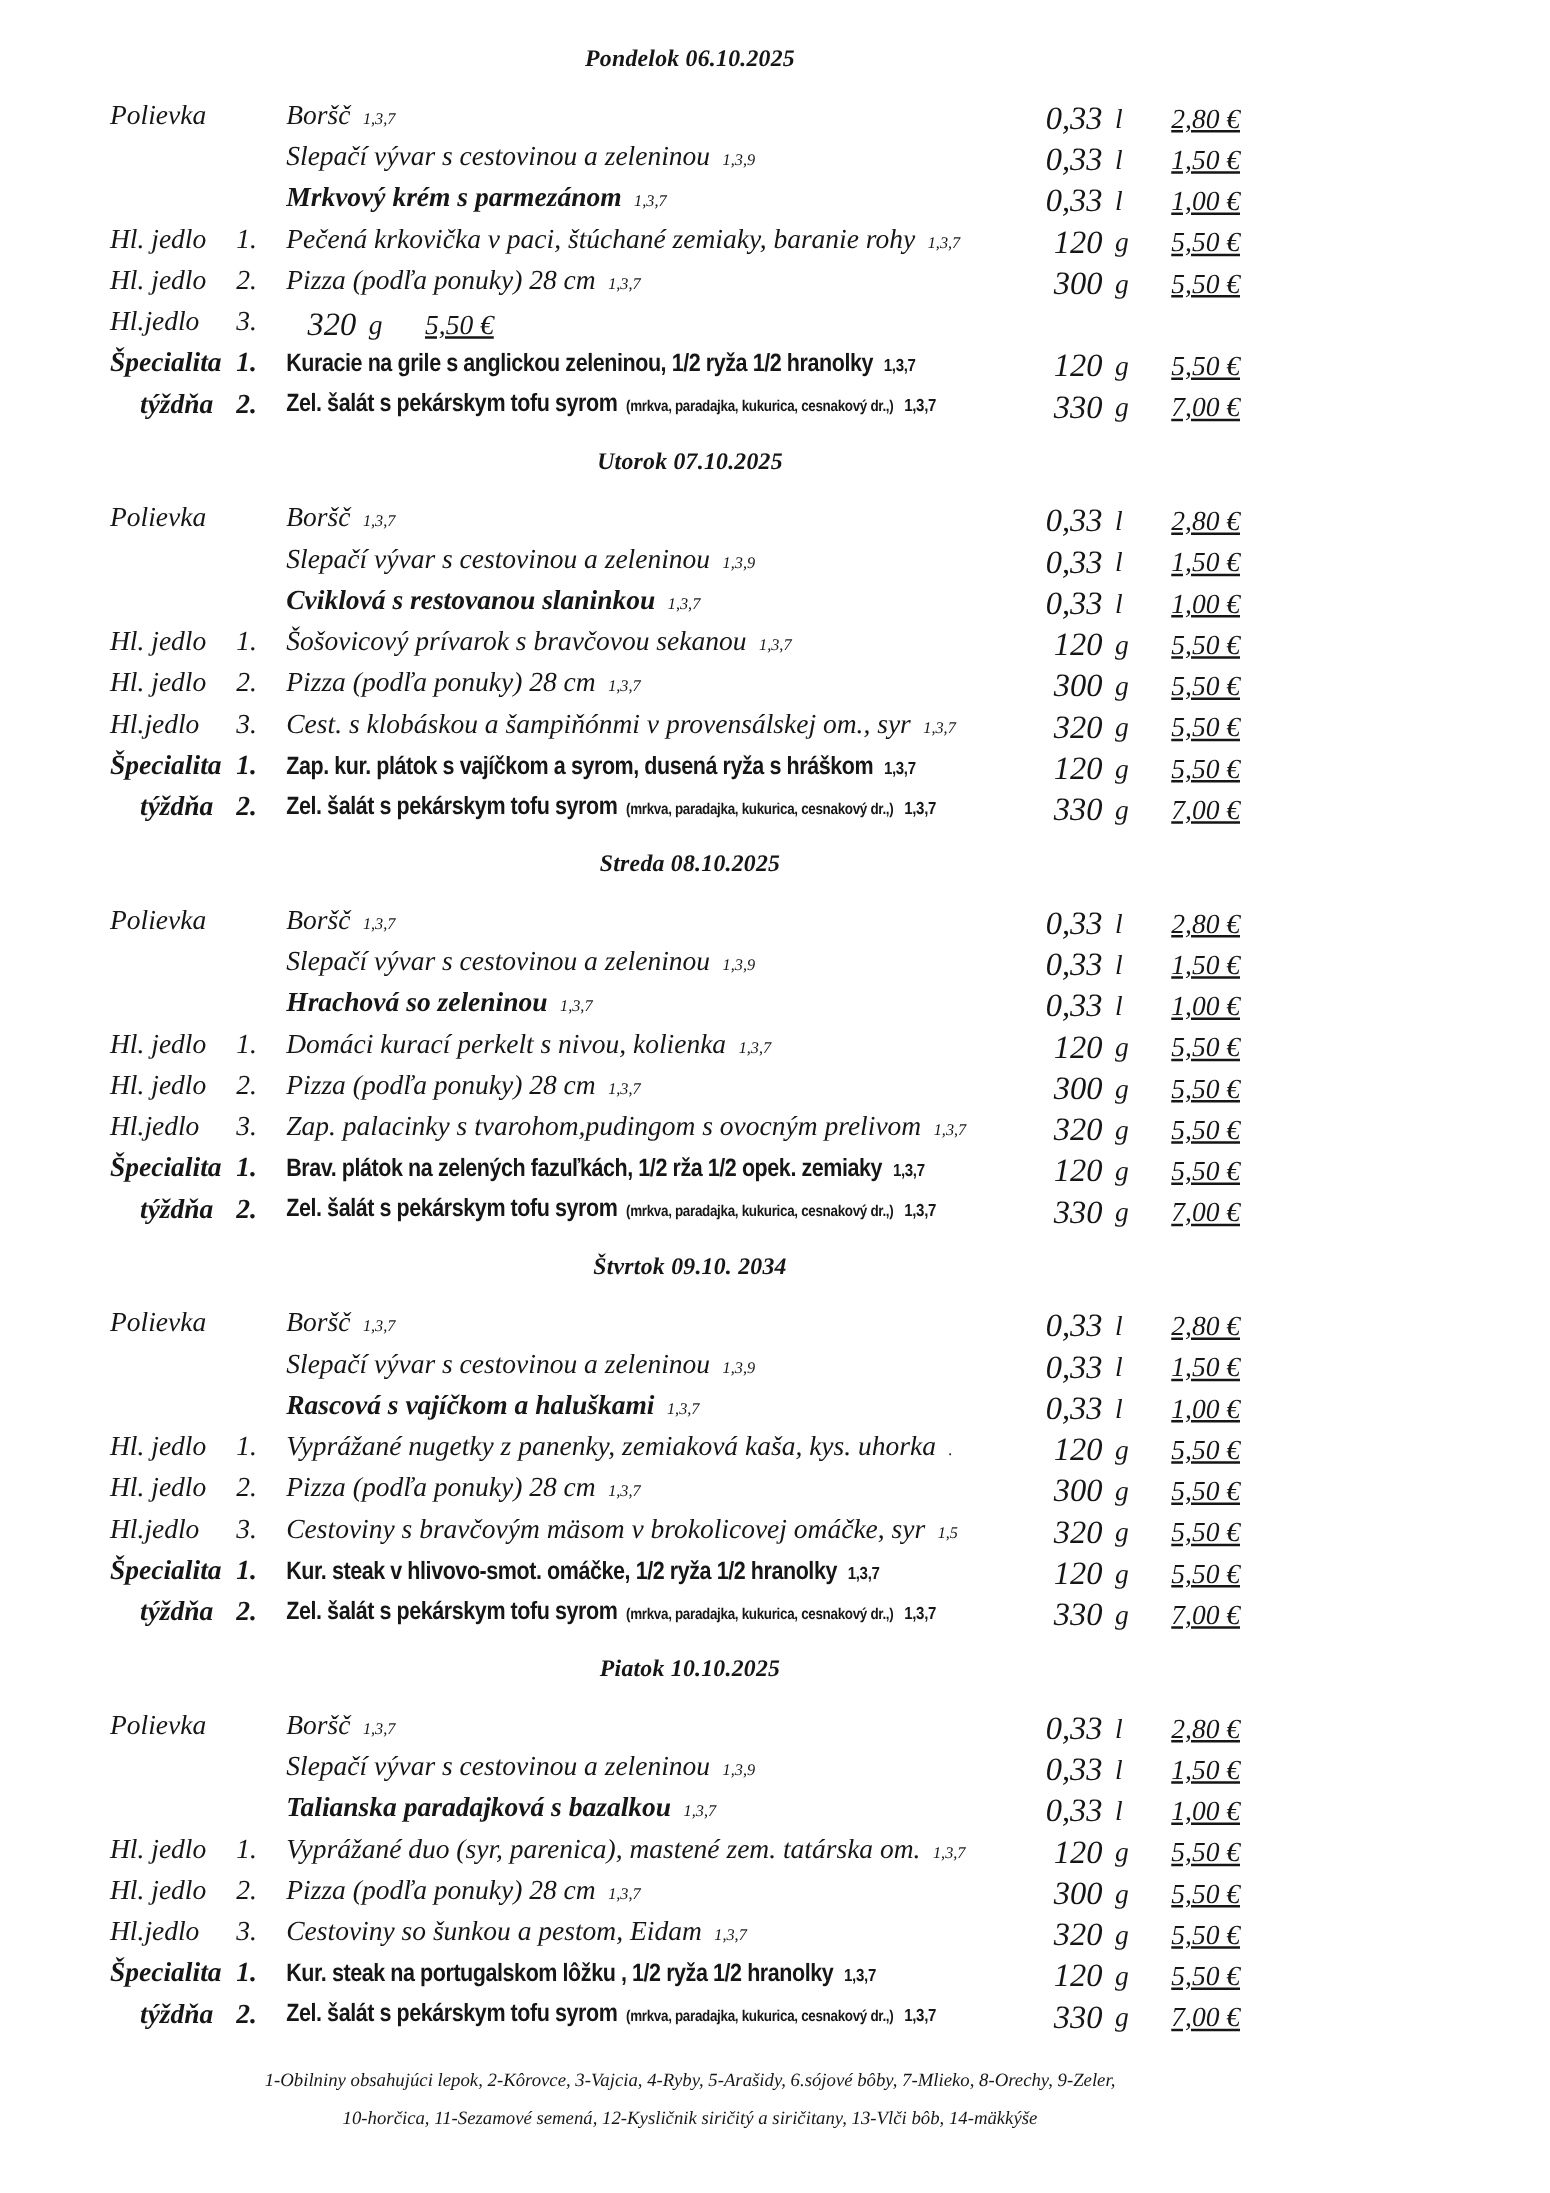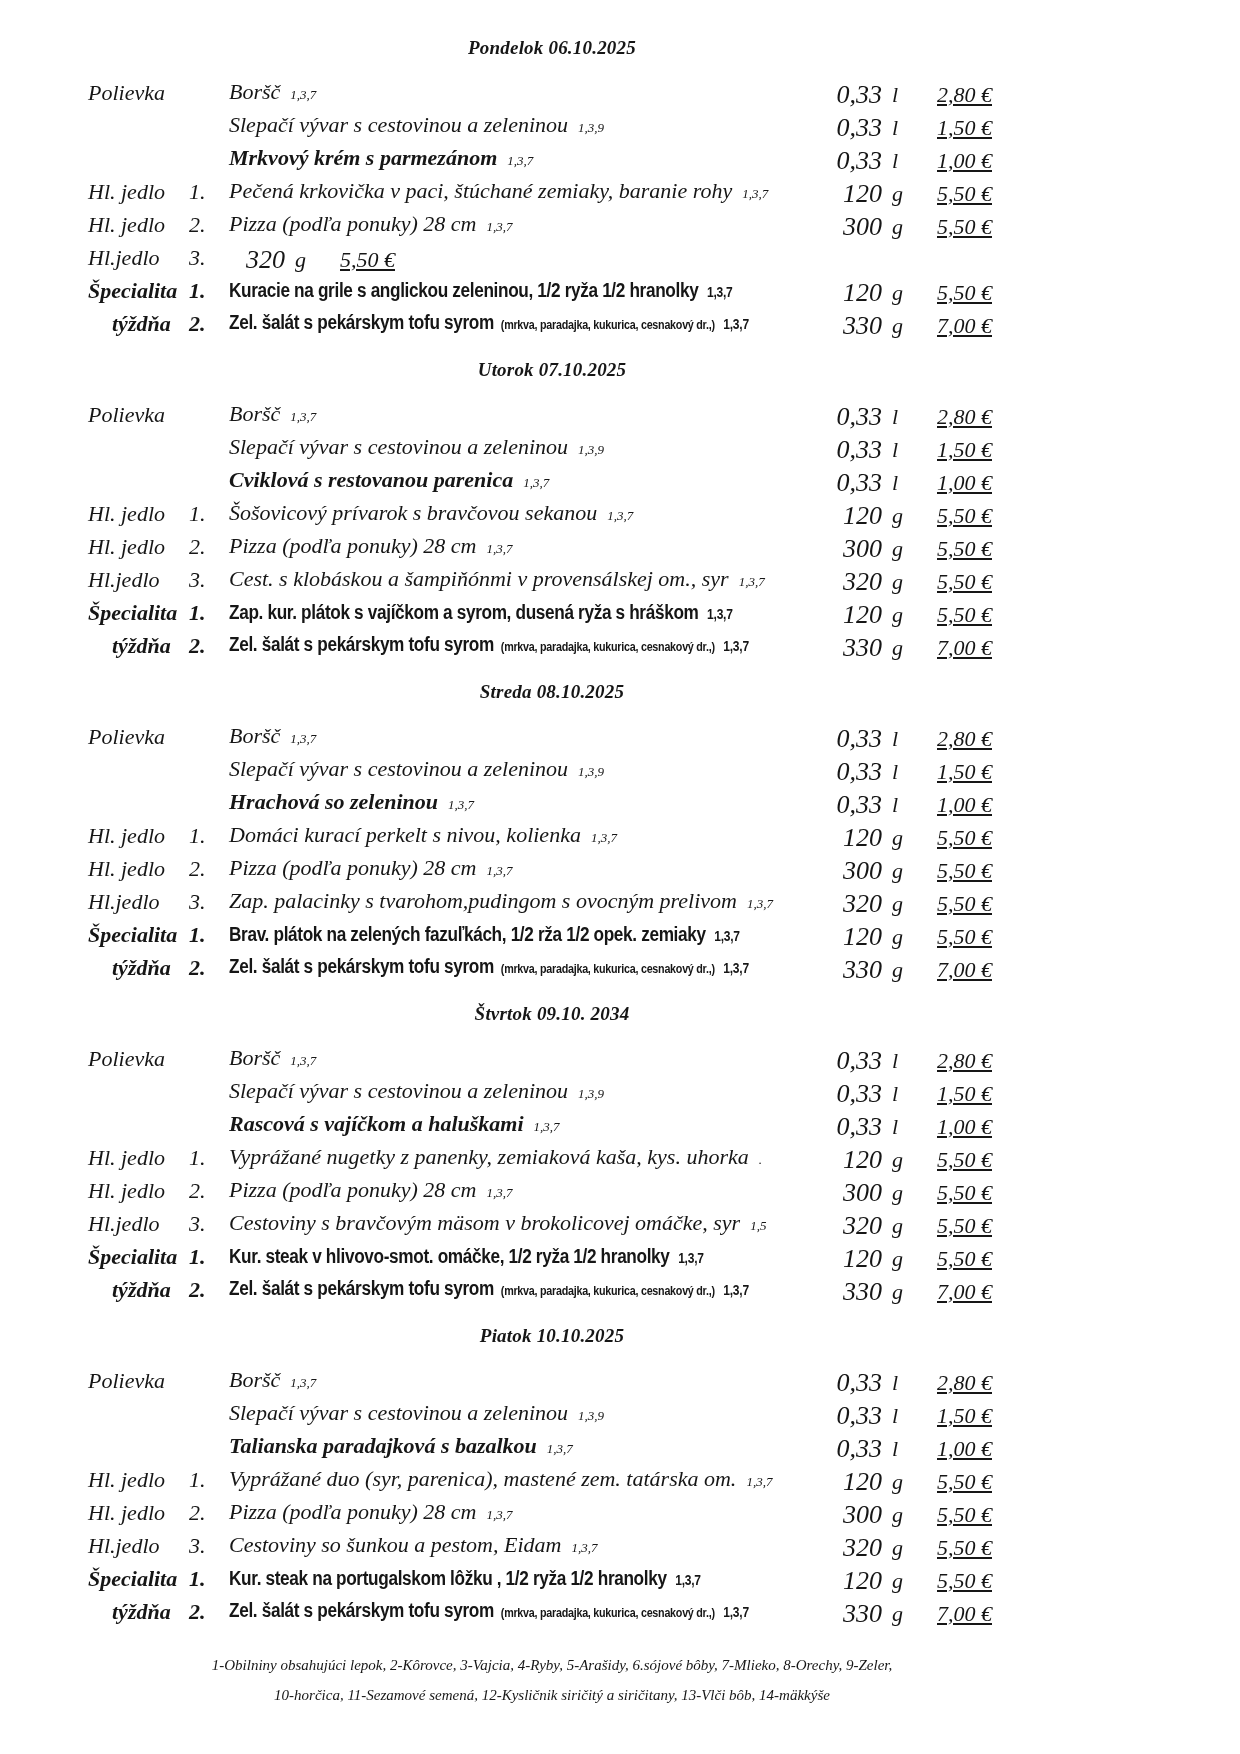--- a/index.html
+++ b/index.html
@@ -140,21 +140,21 @@
           </div>
           <div class="row normal">
             <span class="c-labelnum"><span class="c-label"></span><span class="c-num"></span></span>
             <span class="c-dish"><span class="dishwrap"><span class="dish-text">Slepačí vývar s cestovinou a zeleninou</span><span class="allerg">1,3,9</span></span></span>
             <span class="c-qty">0,33</span>
             <span class="c-unit">l</span>
             <span class="c-price">1,50 €</span>
           </div>
           <div class="row bold">
             <span class="c-labelnum"><span class="c-label"></span><span class="c-num"></span></span>
-            <span class="c-dish"><span class="dishwrap"><span class="dish-text">Cviklová s restovanou parenica</span><span class="allerg">1,3,7</span></span></span>
+            <span class="c-dish"><span class="dishwrap"><span class="dish-text">Cviklová s restovanou slaninkou</span><span class="allerg">1,3,7</span></span></span>
             <span class="c-qty">0,33</span>
             <span class="c-unit">l</span>
             <span class="c-price">1,00 €</span>
           </div>
           <div class="row normal">
             <span class="c-labelnum"><span class="c-label">Hl. jedlo</span><span class="c-num">1.</span></span>
             <span class="c-dish"><span class="dishwrap"><span class="dish-text">Šošovicový prívarok s bravčovou sekanou</span><span class="allerg">1,3,7</span></span></span>
             <span class="c-qty">120</span>
             <span class="c-unit">g</span>
             <span class="c-price">5,50 €</span>

